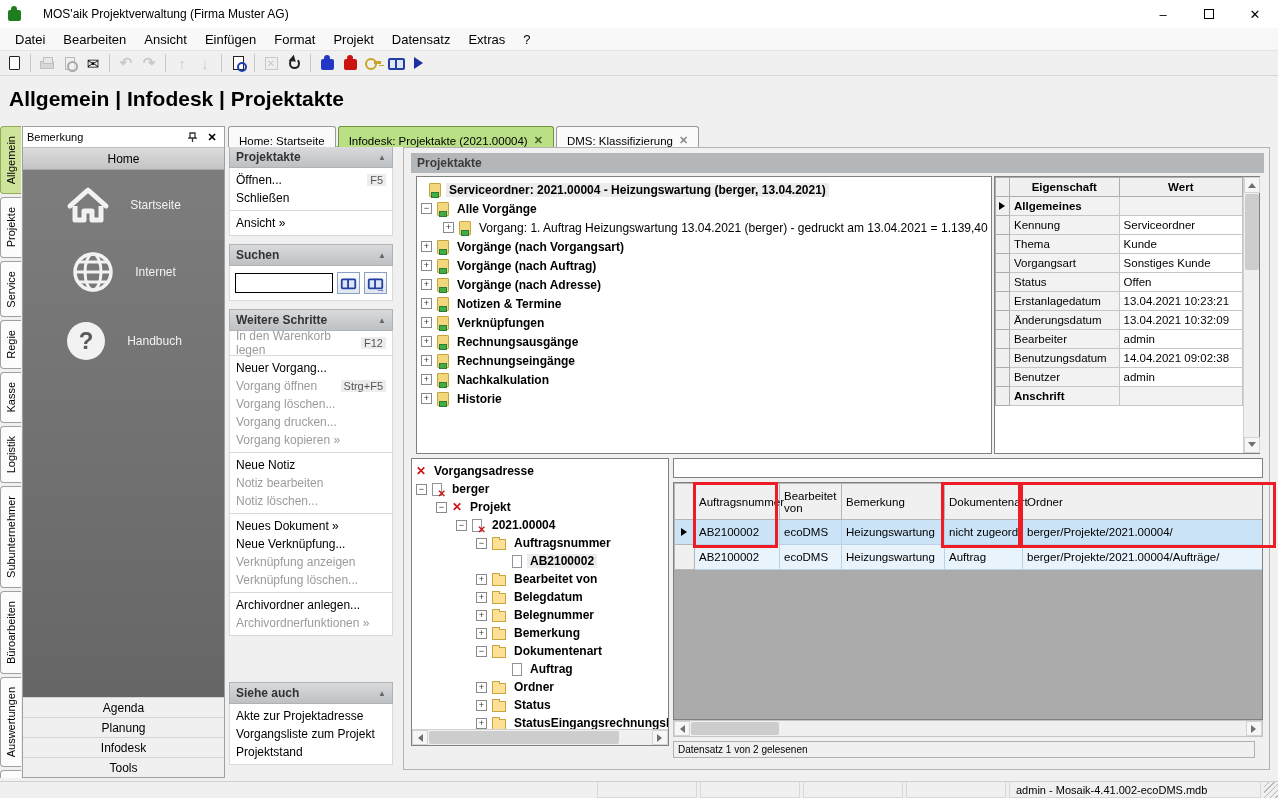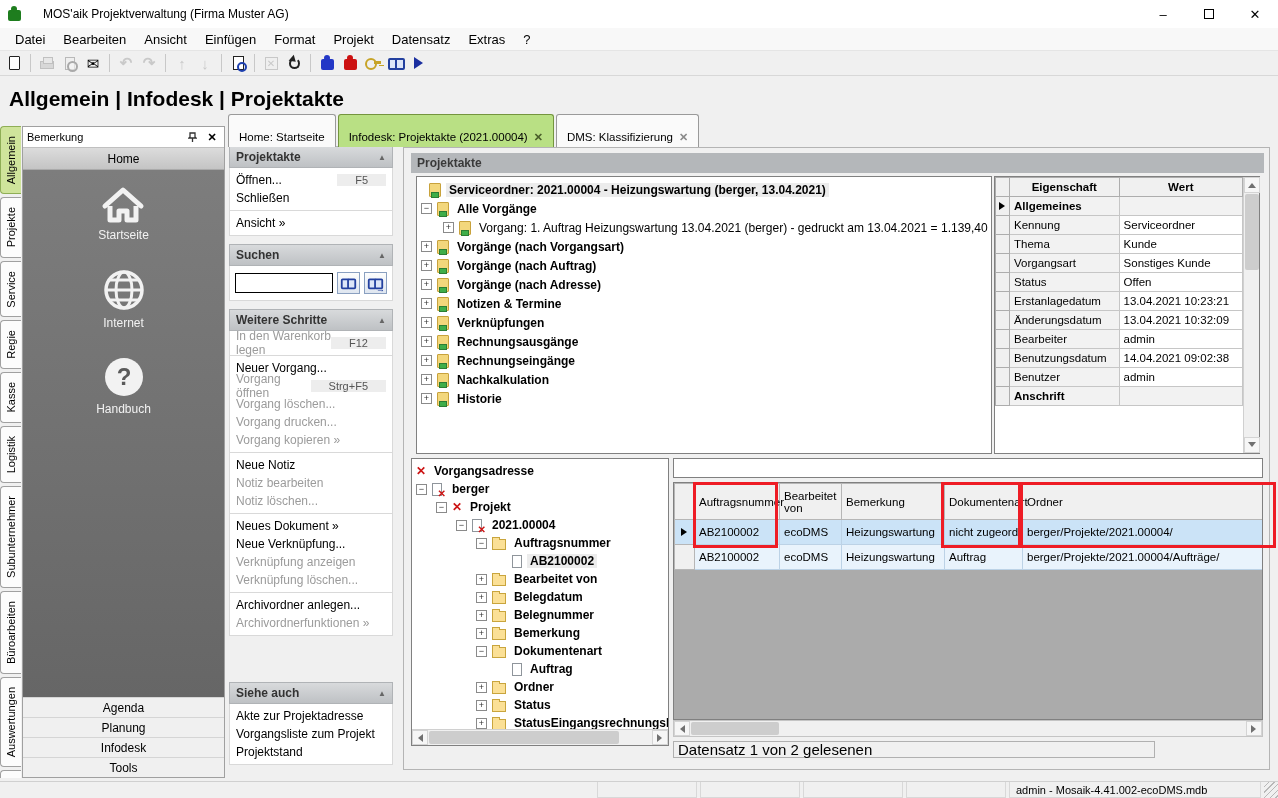--- a/index.html
+++ b/index.html
@@ -57,43 +57,43 @@
   .vtab span { writing-mode:vertical-rl; transform:rotate(180deg); font-size:11px; white-space:nowrap; }
   .vtab.active { background:#cfe49b; border-color:#8fae56; }
 
   
   .navpanel { position:absolute; left:22px; top:126px; width:203px; height:652px; background:#fff; border:1px solid #a0a0a0; display:flex; flex-direction:column; }
   .navhead { height:21px; display:flex; align-items:center; padding:0 4px; border-bottom:1px solid #c0c0c0; background:#fff; }
   .navhead .t { flex:1; font-size:11px; }
   .navhead .hicon { width:16px; text-align:center; font-weight:bold; font-size:11px; }
   .homebar { height:22px; background:linear-gradient(#dcdcdc,#c4c4c4); border-bottom:1px solid #aaa; display:flex; align-items:center; justify-content:center; font-size:12px; }
   .navdark { flex:1; background:linear-gradient(#7d7d7d,#666); display:flex; flex-direction:column; align-items:center; padding-top:16px; gap:26px; }
-  .navshort { display:flex; flex-direction:column; align-items:center; gap:4px; color:#f2f2f2; font-size:12px; }
+  .navshort { display:flex; flex-direction:row; align-items:center; gap:20px; color:#f2f2f2; font-size:12px; }
   .navbottom { background:#f0f0f0; }
   .navbottom .nbitem { height:20px; display:flex; align-items:center; justify-content:center; border-top:1px solid #d5d5d5; font-size:12px; }
 
   
   .cmdpanel { position:absolute; left:229px; top:146px; width:164px; }
   .cmdgroup { margin-bottom:8px; }
   .cmdhead { height:22px; background:linear-gradient(#d8dadc,#bec1c4); border:1px solid #b0b3b6; display:flex; align-items:center; padding:0 6px; font-weight:bold; color:#333; font-size:12px; }
   .cmdhead .col { margin-left:auto; font-size:8px; color:#666; }
   .cmdcard { background:#fff; border:1px solid #d9d9d9; border-top:none; padding:3px 0; }
   .cmditem { height:18px; display:flex; align-items:center; padding:0 6px; font-size:12px; color:#000; }
   .cmditem.off { color:#9b9b9b; }
-  .cmditem .sc { margin-left:auto; background:#ededed; color:#555; padding:0 18px; font-size:11px; }
+  .cmditem .sc { margin-left:auto; background:#ededed; color:#555; padding:0 3px; font-size:11px; }
   .searchrow { background:#fff; border:1px solid #d9d9d9; border-top:none; padding:6px 5px; display:flex; gap:4px; align-items:center; }
   .searchrow input { width:98px; height:20px; border:1px solid #000; font-size:12px; padding:0 3px; font-family:inherit; }
   .sbtn { width:24px; height:22px; border:1px solid #8aa0c0; background:linear-gradient(#fdfdfd,#dfe6f0); display:flex; align-items:center; justify-content:center; position:relative; }
   .sbtn .i-bino { transform:scale(.9); }
   .sbtn.next::after { content:"→"; position:absolute; right:1px; bottom:-1px; color:#23409f; font-size:9px; font-weight:bold; }
   .gap-see { margin-top:46px; }
 
   
   .tabstrip { position:absolute; left:228px; top:125px; width:1050px; height:22px; display:flex; align-items:flex-end; gap:2px; }
-  .dtab { height:21px; display:flex; align-items:flex-start; gap:6px; padding:16px 10px; border:1px solid #9a9a9a; border-bottom:none; border-radius:3px 3px 0 0; background:#fafafa; font-size:11.5px; }
+  .dtab { height:21px; display:flex; align-items:flex-end; gap:6px; padding:0 10px; border:1px solid #9a9a9a; border-bottom:none; border-radius:3px 3px 0 0; background:#fafafa; font-size:11.5px; }
   .dtab .x { color:#8a8a8a; font-weight:bold; font-size:11px; }
   .dtab.active { background:#b9e084; border-color:#74953e;margin-top:12px; }
   .dtab.active .x { color:#4a5e2a; }
 
   
   .contentframe { position:absolute; left:403px; top:147px; width:867px; height:623px; border:1px solid #b4b4b4; background:#f0f0f0; }
   .cheader { position:absolute; left:7px; top:5px; width:853px; height:20px; background:#b4b7ba; color:#3a3a3a; font-weight:bold; font-size:12px; line-height:20px; padding-left:6px; }
 
   .treepanel { position:absolute; left:12px; top:28px; width:576px; height:278px; background:#fff; border:1px solid #808080; overflow:hidden; padding-top:3px; }
   .trow { height:19px; display:flex; align-items:center; white-space:nowrap; }
@@ -143,21 +143,21 @@
   .doctable { border-collapse:collapse; table-layout:fixed; width:604px; }
   .doctable th { background:#f0f0f0; border:1px solid #b6b6b6; font-weight:normal; font-size:11.5px; text-align:left; padding:2px 4px; height:36px; vertical-align:middle; }
   .doctable td { border:1px solid #bcd2e6; font-size:11.5px; padding:0 4px; height:25px; white-space:nowrap; overflow:hidden; background:#e9f3fc; }
   .doctable tr.sel td { background:#cbe3f7; }
   .doctable .rsel { width:20px; background:#f0f0f0; border-color:#b6b6b6; padding:0; text-align:center; }
   .redbox { position:absolute; border:3px solid #ee1c25; pointer-events:none; }
   .rb1 { left:20px; top:24px; width:85px; height:66px; }
   .rb2 { left:268px; top:24px; width:80px; height:66px; }
   .rb3 { left:347px; top:24px; width:256px; height:66px; }
   .dochscroll { position:absolute; left:0; top:262px; width:590px; height:17px; background:#f0f0f0; border:1px solid #c4c4c4; }
-  .recstatus { position:absolute; left:269px; top:593px; width:482px; height:17px; background:#f0f0f0; border:1px solid #b0b0b0; font-size:15px; line-height:15px; padding-left:4px; }
+  .recstatus { position:absolute; left:269px; top:593px; width:582px; height:17px; background:#f0f0f0; border:1px solid #b0b0b0; font-size:10px; line-height:15px; padding-left:4px; }
 
   
   .statusbar { position:absolute; left:0; top:781px; width:1278px; height:17px; background:#f0f0f0; border-top:1px solid #d0d0d0; display:flex; align-items:stretch; }
   .sseg { border:1px solid #d8d8d8; border-top:none; margin-right:3px;text-align:center; }
   .sseg.big { flex:1; border:none; }
   .sseg.small { width:100px; }
   .sseg.db { width:252px; font-size:11px; display:flex; align-items:center; padding:0 6px; white-space:nowrap; }
   .grip { width:14px; background:
      repeating-linear-gradient(135deg, transparent 0 3px, #b8b8b8 3px 4px); }
 

